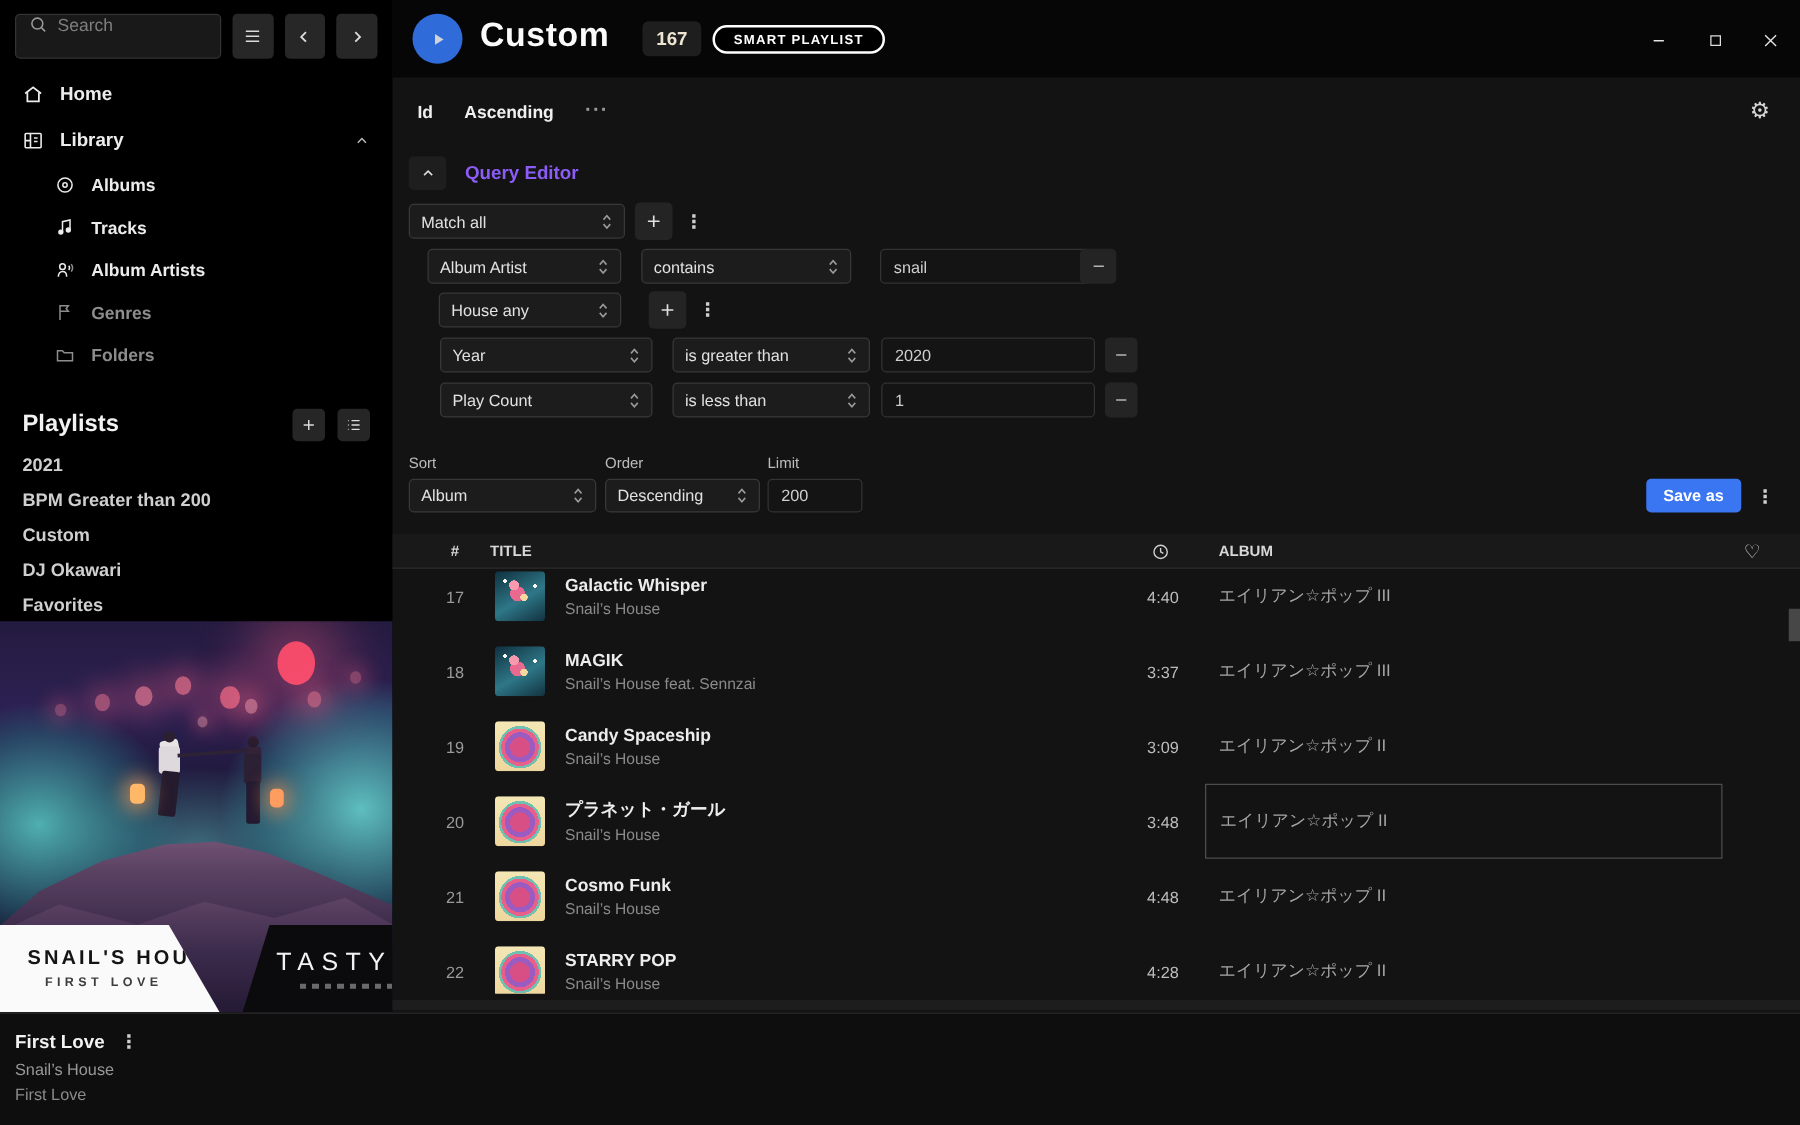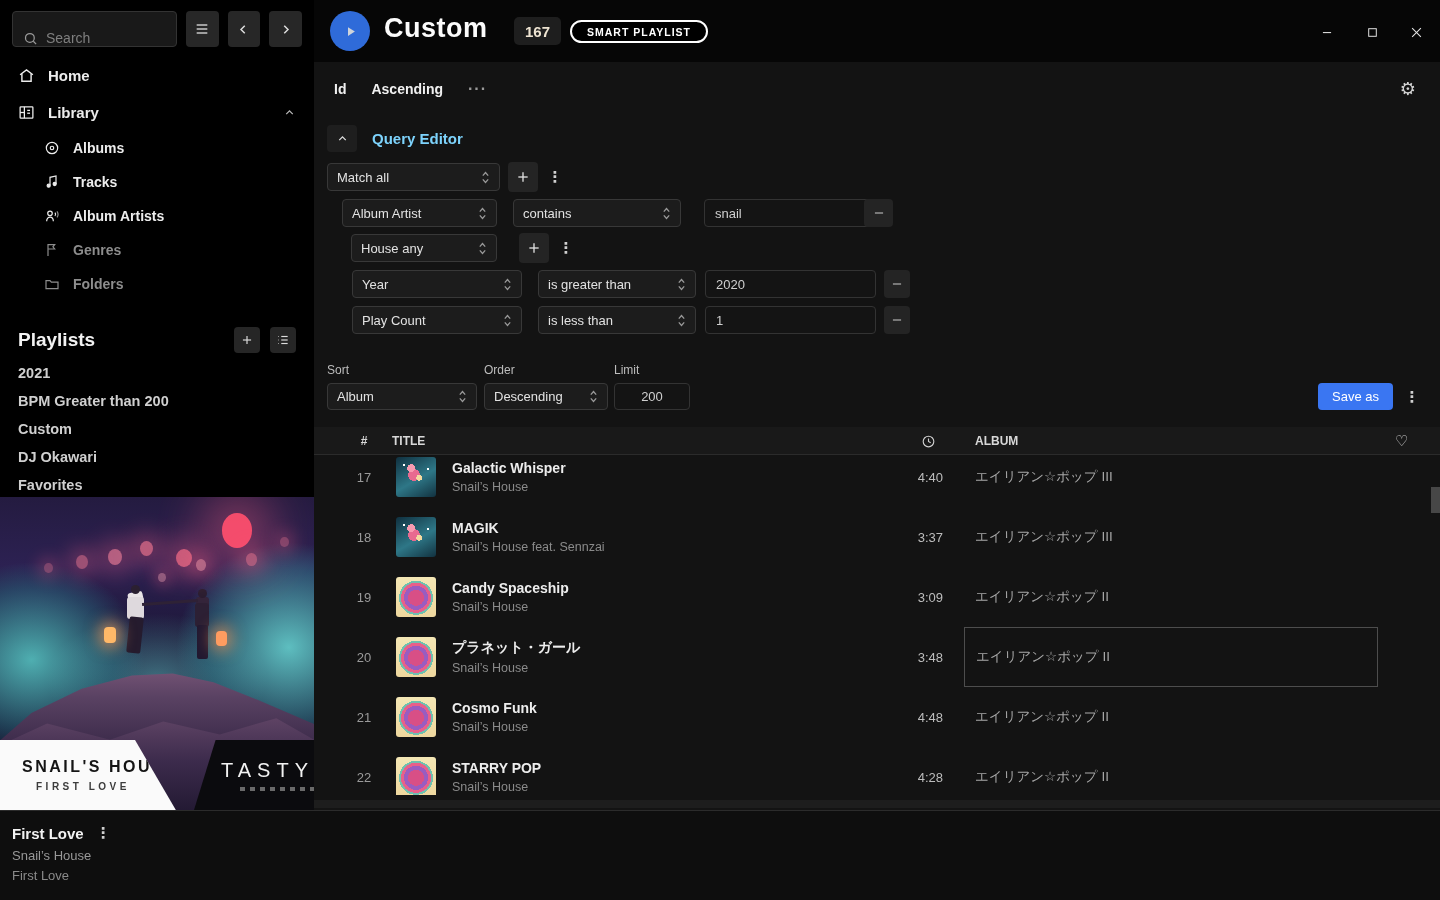--- a/index.html
+++ b/index.html
@@ -3,21 +3,21 @@
 <meta charset="utf-8">
 <style>
   * { margin:0; padding:0; box-sizing:border-box; }
   html,body { width:1440px; height:900px; overflow:hidden; background:#000; }
   body { font-family:"Liberation Sans","DejaVu Sans",sans-serif; color:#ececec; position:relative; }
   svg { display:block; }
 
   
   #sidebar { position:absolute; left:0; top:0; width:314px; height:810px; background:#000; }
   .search-row { display:flex; gap:9px; padding:11px 12px 10px 12px; align-items:center; }
-  .search-box { display:flex; align-items:flex-end; gap:8px; width:166px; height:36px; background:#191919; border:1px solid #333; border-radius:4px; padding:0 10px; }
+  .search-box { display:flex; align-items:flex-start; gap:8px; width:166px; height:36px; background:#191919; border:1px solid #333; border-radius:4px; padding:0 10px; }
   .search-box input { background:transparent; border:none; outline:none; color:#ddd; font-size:14px; width:110px; font-family:inherit; }
   .search-box input::placeholder { color:#7f7f7f; }
   .sq-btn { width:33px; height:36px; background:#272727; border-radius:4px; display:flex; align-items:center; justify-content:center; color:#dcdcdc; cursor:pointer; }
   .nav-item { display:flex; align-items:center; gap:13px; padding:10px 18px; font-weight:700; font-size:15px; color:#ececec; position:relative; }
   .nav-item .chev { position:absolute; right:18px; color:#bbb; }
   .sub-item { display:flex; align-items:center; gap:13px; padding:9px 18px 9px 44px; font-weight:700; font-size:14px; }
   .sub-item.dim { color:#8d8d8d; }
   .pl-head { display:flex; align-items:center; margin:26px 18px 6px 18px; }
   .pl-head .t { font-size:19px; font-weight:800; color:#f2f2f2; flex:1; }
   .pl-btn { width:26px; height:26px; background:#262626; border-radius:4px; display:flex; align-items:center; justify-content:center; color:#ddd; margin-left:10px; cursor:pointer; }
@@ -55,30 +55,30 @@
   .count-badge { position:absolute; left:200px; top:17px; height:28px; padding:0 11px; background:#1e1e1e; border-radius:5px; display:flex; align-items:center; font-size:15px; font-weight:700; color:#eee4d2; }
   .smart-pill { position:absolute; left:256px; top:20px; height:23px; border:2px solid #fff; background:#000; border-radius:13px; display:flex; align-items:center; padding:0 15px; font-size:10.5px; font-weight:800; letter-spacing:1px; color:#fff; }
   .win-btn { position:absolute; top:22px; width:20px; height:20px; display:flex; align-items:center; justify-content:center; color:#e4e4e4; cursor:pointer; }
 
   .ctl-row { position:absolute; left:20px; top:80px; display:flex; gap:25px; align-items:center; }
   .ctl-row .f { font-size:14px; font-weight:700; color:#f0f0f0; cursor:pointer; }
   .ctl-row .more { color:#9a9a9a; font-weight:800; letter-spacing:1px; cursor:pointer; }
   .gear { position:absolute; right:24px; top:78px; font-size:18px; color:#d5d5d5; cursor:pointer; }
 
   .qe-toggle { position:absolute; left:13px; top:125px; width:30px; height:27px; background:#1e1e1e; border-radius:4px; display:flex; align-items:center; justify-content:center; color:#ddd; cursor:pointer; }
-  .qe-title { position:absolute; left:58px; top:130px; font-size:15px; font-weight:600; color:#7dd3fc; }
+  .qe-title { position:absolute; left:58px; top:130px; font-size:15px; font-weight:600; color:#8b5cf6; }
 
   .fsel { position:absolute; height:28px; background:#1c1c1c; border:1px solid #383838; border-radius:4px; display:flex; align-items:center; padding:0 9px; font-size:13px; color:#e2e2e2; cursor:pointer; }
   .fsel .lab { flex:1; }
   .finput { position:absolute; height:28px; background:#141414; border:1px solid #333; border-radius:4px; color:#cfcfcf; font-size:13px; padding:0 10px; font-family:inherit; outline:none; }
   .icon-btn { position:absolute; background:#242424; border-radius:4px; display:flex; align-items:center; justify-content:center; color:#e0e0e0; cursor:pointer; }
   .vdots { position:absolute; color:#cfcfcf; font-size:15px; font-weight:700; cursor:pointer; display:flex; align-items:center; justify-content:center; }
 
   .field-label { position:absolute; font-size:12px; color:#bdbdbd; }
-  .save-btn { position:absolute; height:27px; background:#3a76f2; border-radius:4px; color:#fff; font-size:13px; font-weight:400; display:flex; align-items:center; padding:0 14px; cursor:pointer; }
+  .save-btn { position:absolute; height:27px; background:#3a76f2; border-radius:4px; color:#fff; font-size:13px; font-weight:700; display:flex; align-items:center; padding:0 14px; cursor:pointer; }
 
   
   .thead { position:absolute; left:0; top:427px; width:1126px; height:28px; background:#191919; border-bottom:1px solid #2b2b2b; font-size:12px; font-weight:700; color:#d8d8d8; }
   .thead > div { position:absolute; top:0; height:28px; display:flex; align-items:center; }
   #rows { position:absolute; left:0; top:455px; width:1126px; height:340px; overflow:hidden; }
   .trow { position:relative; height:60px; display:flex; align-items:center; cursor:pointer; }
   .trow:first-child { margin-top:-8px; }
   .tnum { width:40px; margin-left:30px; text-align:center; font-size:13px; color:#9a9a9a; }
   .tart { width:40px; height:40px; margin-left:12px; border-radius:3px; flex:none; }
   .aw3 { background:
@@ -470,21 +470,21 @@
   </div>
   <div class="fsel" style="left:170px;top:383px;width:124px;height:27px">
     <span class="lab">Descending</span>
       <span class="sel-chev">
         <svg width="9" height="15" viewBox="0 0 10 16" stroke="#9a9a9a" stroke-width="1.4" fill="none">
           <polyline points="2,6 5,2.5 8,6"></polyline>
           <polyline points="2,10 5,13.5 8,10"></polyline>
         </svg>
       </span>
   </div>
-  <input class="finput" style="left: 300px; top: 383px; width: 76px; height: 27px; text-align: center;" value="200">
+  <input class="finput" style="left: 300px; top: 383px; width: 76px; height: 27px;" value="200">
   <div class="save-btn" style="right:47px;top:383px">Save as</div>
   <div class="vdots" style="right:20px;top:383px;width:16px;height:27px">⋮</div>
 
   <div class="thead">
     <div style="left:30px;width:40px;justify-content:center">#</div>
     <div style="left:78px">TITLE</div>
     <div style="left:607px">
         <svg width="15" height="15" viewBox="0 0 24 24" stroke="#cfcfcf" stroke-width="1.8" fill="none">
           <circle cx="12" cy="12" r="8.5"></circle>
           <path d="M12 7 v5 l3.5 2"></path>

